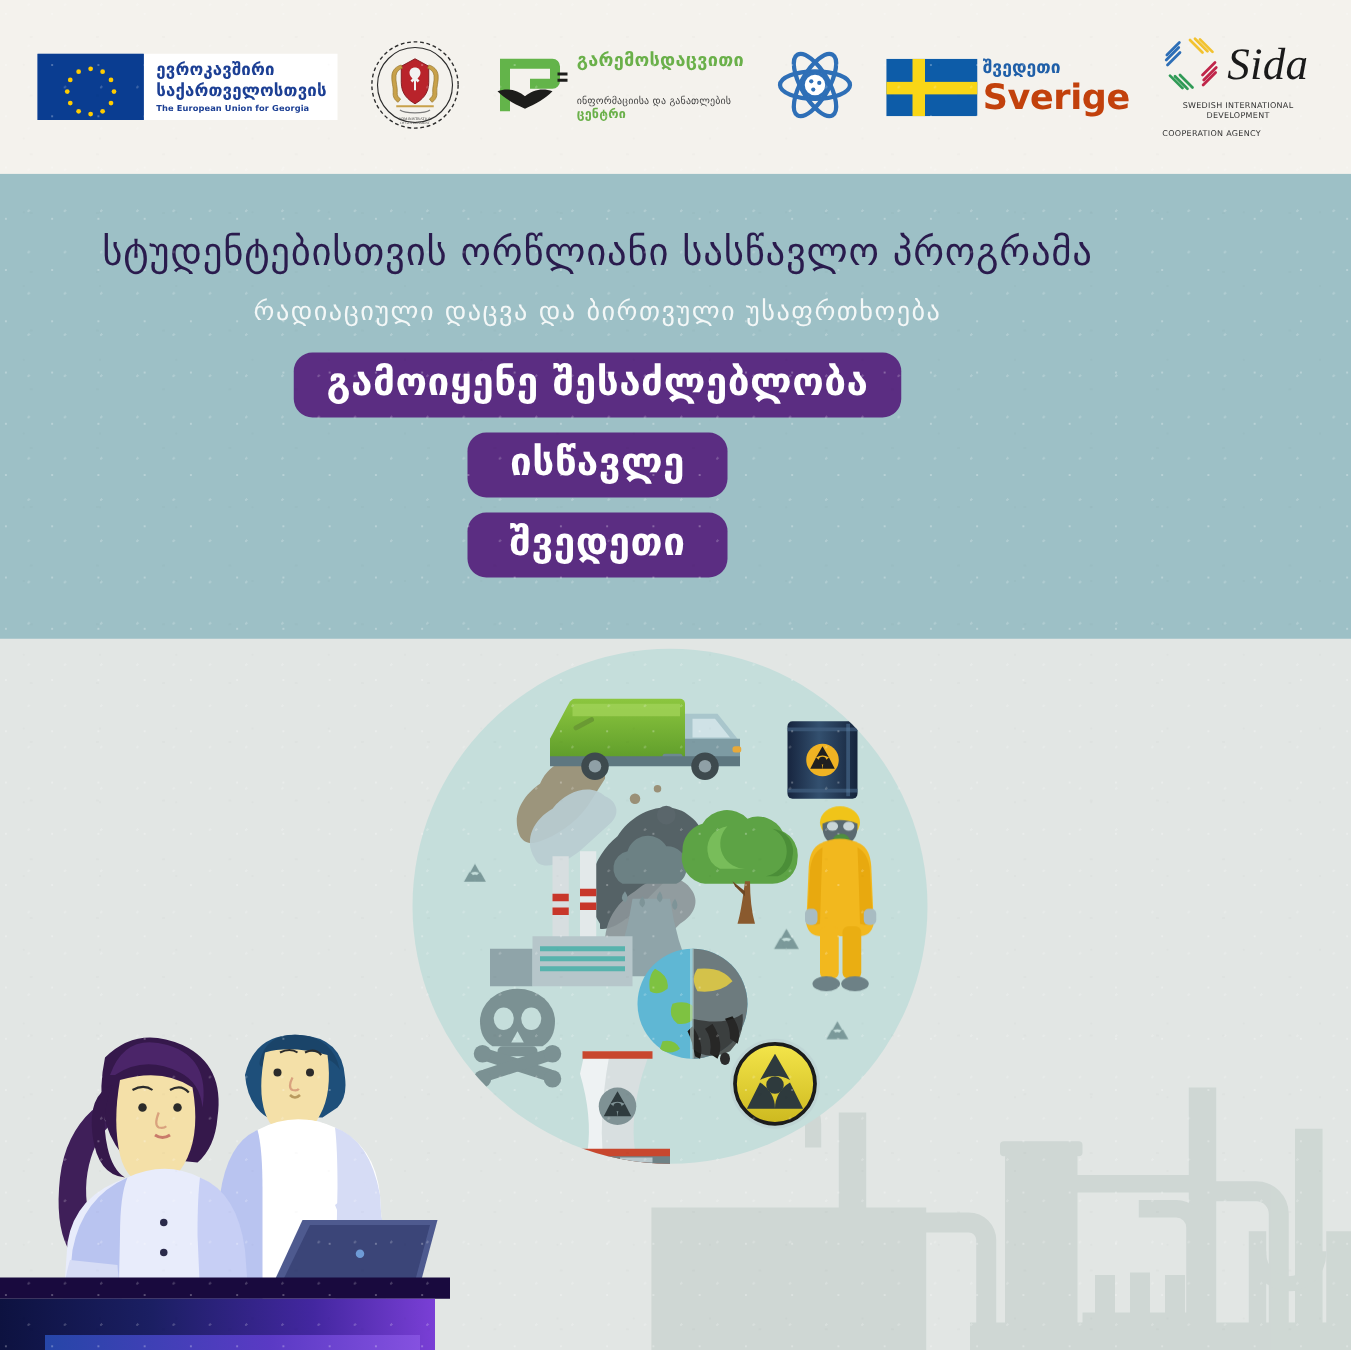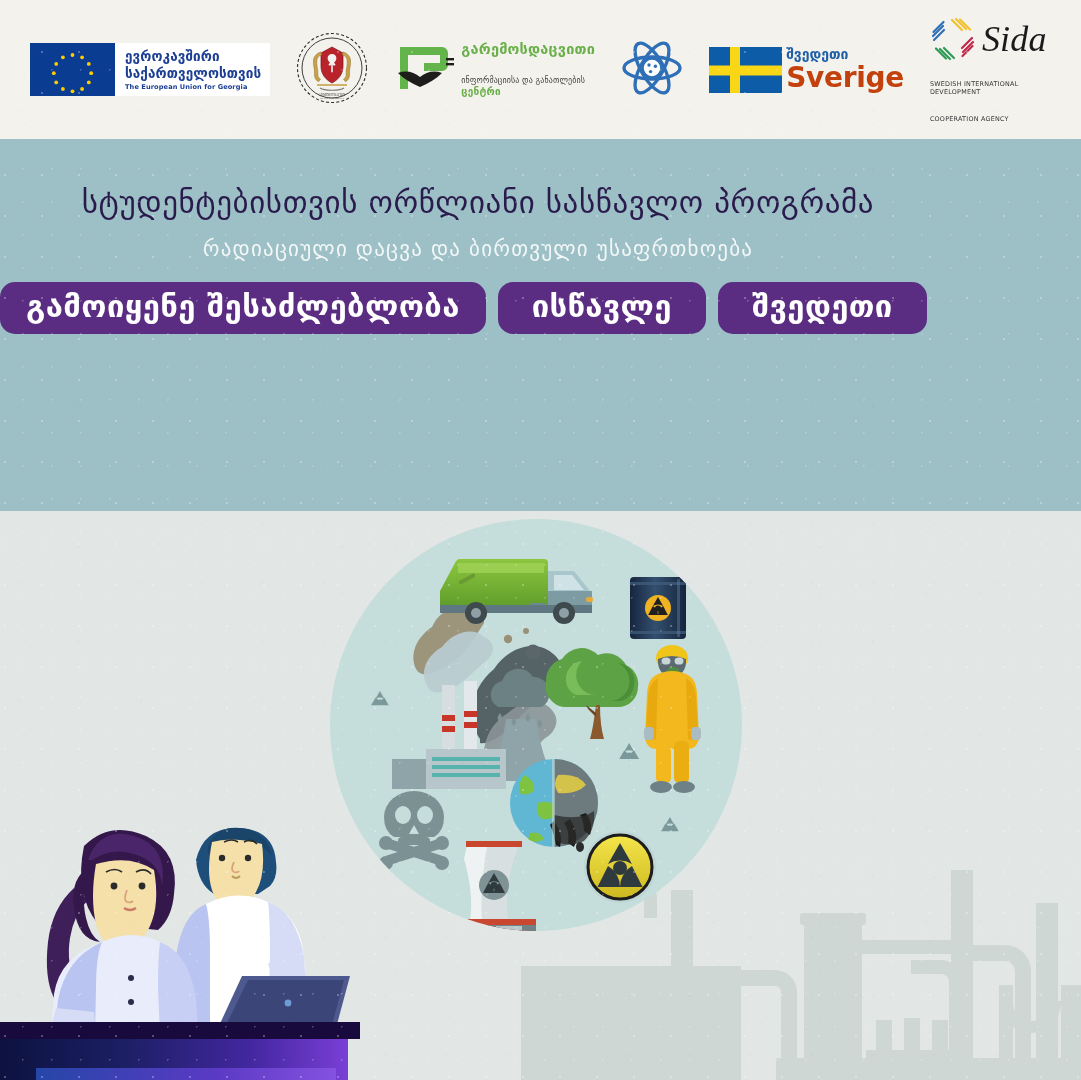--- a/index.html
+++ b/index.html
@@ -69,42 +69,42 @@
   .se { display:flex; align-items:center; gap:4px; }
   .se-flag { width:73px; height:46px; flex:none; }
   .se-text .ka { font-size:14px; color:#1f5fa8; line-height:1.1; font-weight:600; }
   .se-text .en { font-size:28px; color:#c2410c; font-weight:700; line-height:1; margin-top:1px; letter-spacing:-.3px;}
 
   
   .sida { display:flex; flex-direction:column; align-items:flex-start; }
   .sida-top { display:flex; align-items:center; gap:6px;font-style:italic; }
   .sida-mark { width:46px; height:46px; flex:none;}
   .sida-word { font-family:"Liberation Serif", serif; font-size:36px; color:#1a1a1a; line-height:1; letter-spacing:.2px;}
-  .sida-sub { font-size:6.4px; color:#333; line-height:1.35; margin-top:18px; letter-spacing:.25px;}
+  .sida-sub { font-size:6.4px; color:#333; line-height:1.35; margin-top:6px; letter-spacing:.25px;text-align:center;}
 
   
   #tealband {
     position:absolute; left:0; top:139px; width:1081px; height:372px;
     background:#9dc0c6;
     z-index:10;
   }
 
   #headings { position:absolute; left:0; top:139px; width:956px; z-index:25; text-align:center; }
   .title-main {
     margin-top:45px;
     font-size:31px; color:#2a1b4d; letter-spacing:.6px;
     font-family:"DejaVu Sans","Liberation Sans",sans-serif;
     font-weight:400;
   }
   .title-sub {
     margin-top:17px;
     font-size:21px; color:#f3f7f7; letter-spacing:1.2px;
     font-weight:400;
   }
-  .badges { margin-top:21px; display:flex; align-items:center; gap:12px;}
+  .badges { margin-top:21px; display:flex; flex-direction:column; align-items:center; gap:12px;}
   .badge {
     background:#5b2d82; color:#fff;
     border-radius:15px;
     font-size:31px; font-weight:700; letter-spacing:.4px;
     padding:9px 26px 12px; line-height:1;
     display:inline-block;
   }
   .badge.b2, .badge.b3 { font-size:31px; padding:9px 34px 12px; }
 
   

